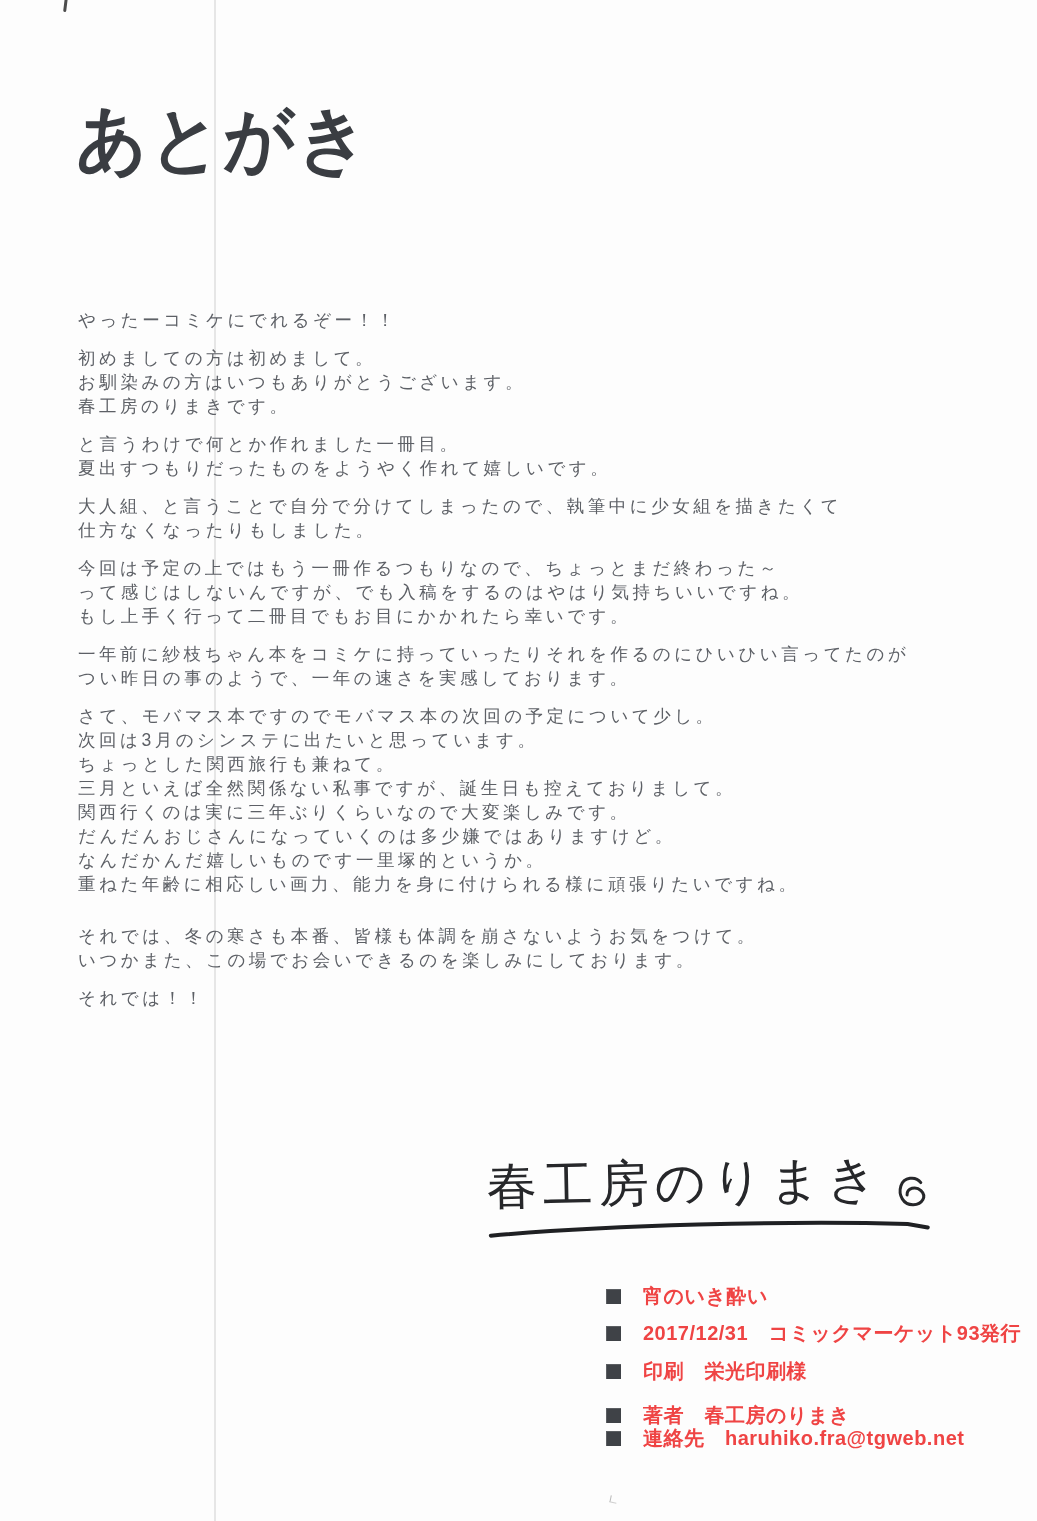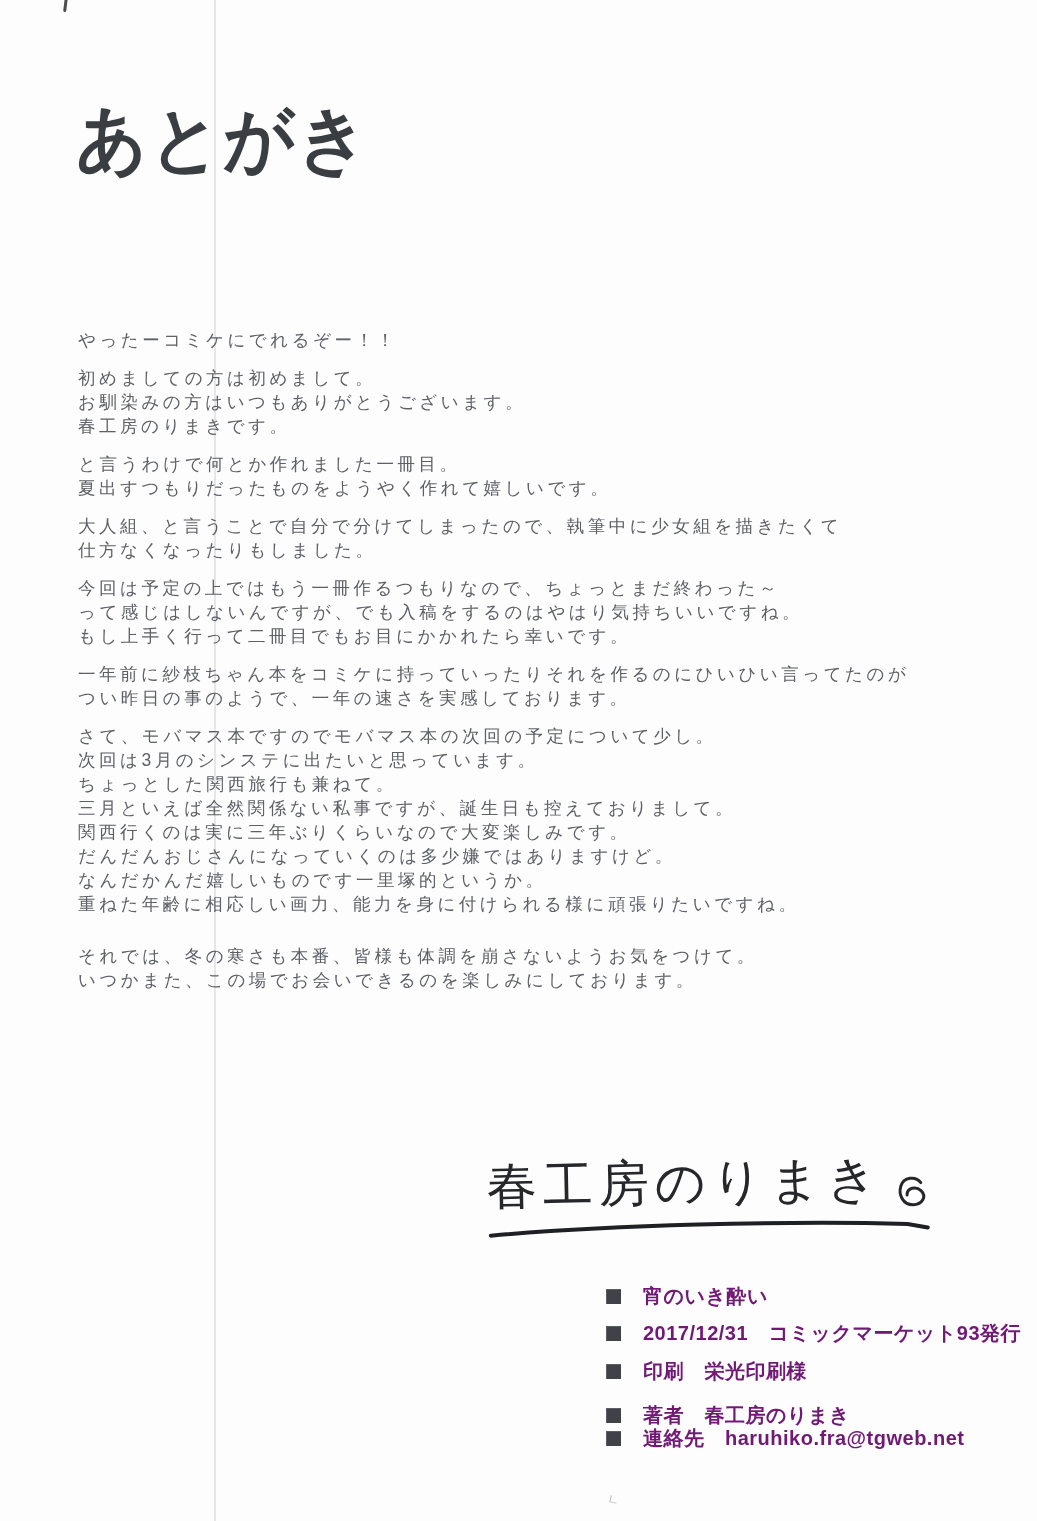--- a/index.html
+++ b/index.html
@@ -28,21 +28,21 @@
     border-bottom:1px solid rgba(120,120,120,.35);
     transform:rotate(12deg);
   }
   .title{
     position:absolute;left:76px;top:104px;margin:0;
     font-size:70px;font-weight:900;letter-spacing:2px;
     color:#3a3d42;line-height:1;
     transform:scaleY(1.04);
   }
   .handwriting{
-    position:absolute;left:78px;top:328px;width:900px;
+    position:absolute;left:78px;top:308px;width:900px;
     font-size:17.5px;line-height:24px;letter-spacing:3.5px;
     color:#5d6066;font-weight:400;
   }
   .handwriting .line{white-space:nowrap;}
   .handwriting .gap{height:14px;}
   .signature{
     position:absolute;left:487px;top:1152px;width:450px;
     transform:rotate(-1.2deg);
   }
   .sig-row{display:flex;align-items:flex-start;}
@@ -50,21 +50,21 @@
     font-size:50px;color:#26272a;letter-spacing:6px;
     line-height:1.2;white-space:nowrap;
   }
   .onigiri{margin-top:26px;margin-left:6px;flex:none;}
   .sig-underline{display:block;margin-top:-4px;}
   .colophon{
     position:absolute;left:606px;top:1283px;
   }
   .colophon-row{
     display:flex;align-items:center;white-space:nowrap;
-    font-size:20px;font-weight:700;color:#701a75;
+    font-size:20px;font-weight:700;color:#ef4444;
     line-height:26px;margin-bottom:11px;letter-spacing:0.5px;
   }
   .colophon-row:nth-child(2){margin-bottom:12px;}
   .colophon-row:nth-child(3){margin-bottom:18px;}
   .colophon-row:nth-child(4){margin-bottom:-3px;}
   .sq{
     width:15px;height:15px;background:#3f4247;display:inline-block;
     margin-right:22px;flex:none;box-shadow:inset 1px 1px 0 rgba(255,255,255,.15);
   }
 </style>
@@ -105,20 +105,21 @@
       <div class="line">三月といえば全然関係ない私事ですが、誕生日も控えておりまして。</div>
       <div class="line">関西行くのは実に三年ぶりくらいなので大変楽しみです。</div>
       <div class="line">だんだんおじさんになっていくのは多少嫌ではありますけど。</div>
       <div class="line">なんだかんだ嬉しいものです一里塚的というか。</div>
       <div class="line">重ねた年齢に相応しい画力、能力を身に付けられる様に頑張りたいですね。</div>
       <div class="gap"></div>
       <div class="gap"></div>
       <div class="line">それでは、冬の寒さも本番、皆様も体調を崩さないようお気をつけて。</div>
       <div class="line">いつかまた、この場でお会いできるのを楽しみにしております。</div>
       <div class="gap"></div>
+      <div class="line">それでは！！</div>
     </div>
 
   <div class="signature">
     <div class="sig-row">
       <span class="sig-text">春工房のりまき</span>
       <span class="onigiri">
         <svg width="44" height="42" viewBox="0 0 44 42">
           <path d="M31 9 C26 2 14 3 11 12 C8 21 13 31 23 31 C32 31 37 23 31 17 C26 12 17 14 17 21" fill="none" stroke="#26272a" stroke-width="3" stroke-linecap="round"></path>
         </svg>
       </span>

